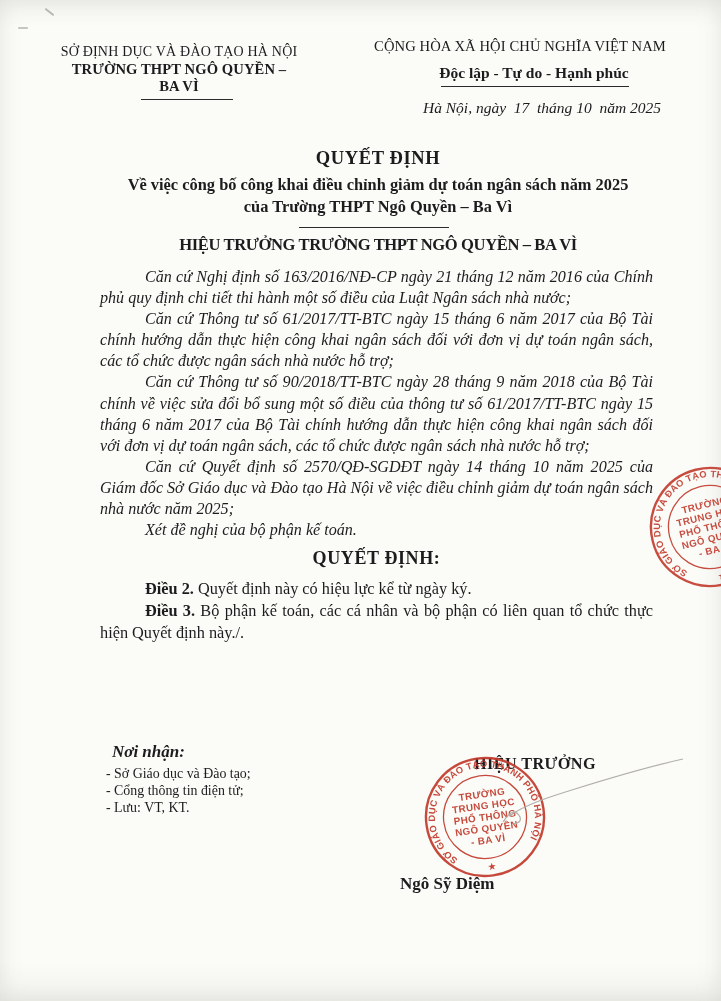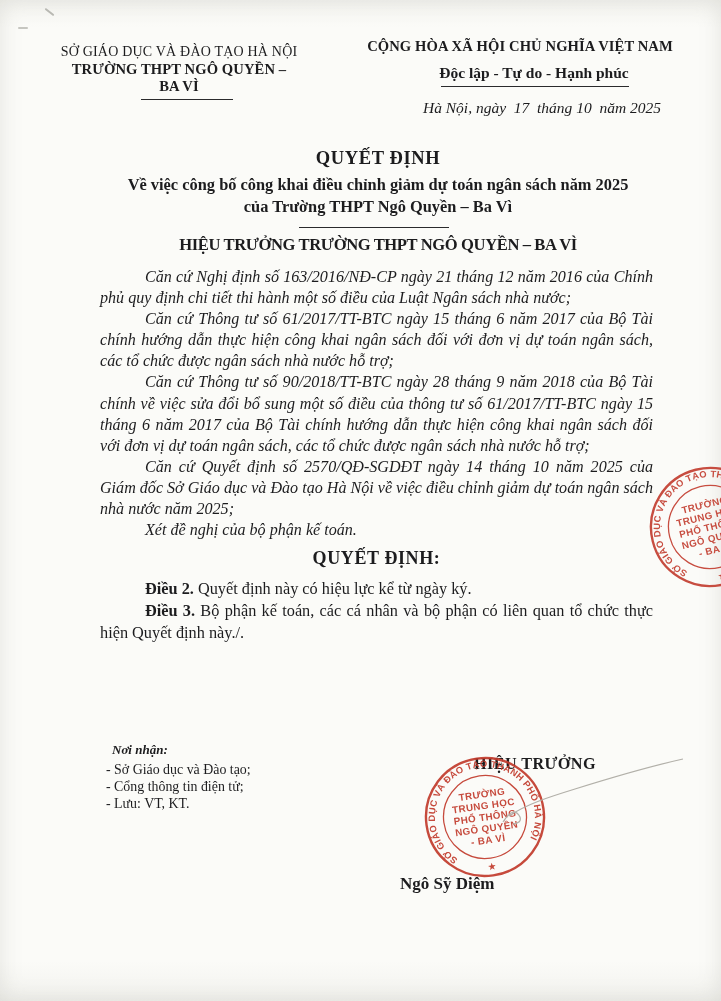--- a/index.html
+++ b/index.html
@@ -9,39 +9,39 @@
     box-shadow:inset 0 0 22px rgba(120,120,110,.18);
     font-family:"Liberation Serif","DejaVu Serif",serif;color:#1c1c1e;
   }
   
   .hdr-left{position:absolute;left:60px;top:44px;width:238px;text-align:center;}
   .hdr-left .l1{font-size:14px;letter-spacing:.2px;}
   .hdr-left .l2{font-size:14.6px;font-weight:bold;margin-top:1px;letter-spacing:.1px;text-align:center;}
   .u-left{width:92px;border-top:1.7px solid #2a2a2c;margin:4px auto 0;transform:translateX(8px);}
   .doc-number{margin-top:14px;font-size:15.5px;white-space:pre;transform:translateX(12px);}
   .hdr-right{position:absolute;left:351px;top:38px;width:338px;text-align:center;}
-  .hdr-right .n1{font-size:14.6px;font-weight:bold;letter-spacing:.1px;}
+  .hdr-right .n1{font-size:14.6px;font-weight:normal;letter-spacing:.1px;}
   .hdr-right .n2{font-size:15.5px;font-weight:bold;margin-top:9px;transform:translateX(14px);}
   .u-right{width:188px;border-top:1.7px solid #2a2a2c;margin:4px auto 0;transform:translateX(15px);}
   .place-date{margin-top:12px;font-style:italic;font-size:15.5px;white-space:pre;transform:translateX(22px);}
   
   .title-block{position:absolute;left:100px;top:148px;width:556px;text-align:center;}
   .t-main{font-size:18.5px;font-weight:bold;letter-spacing:.6px;}
   .t-sub{font-size:16.4px;font-weight:bold;line-height:21.5px;margin-top:5px;}
   .t-sub2{font-size:16.4px;font-weight:bold;line-height:21.5px;}
   .t-rule{width:150px;border-top:1.9px solid #2a2a2c;margin:10px auto 7px;transform:translateX(-4px);}
   .t-issuer{font-size:16.6px;font-weight:bold;letter-spacing:-.4px;}
   
   .body-block{position:absolute;left:100px;top:266px;width:553px;}
   .preamble p{margin:0;text-indent:45px;text-align:justify;font-style:italic;font-size:16.1px;line-height:21.1px;}
   .decision-heading{text-align:center;font-size:18px;font-weight:bold;letter-spacing:.6px;margin:8px 0 9px;}
   .articles p{margin:0;text-indent:45px;text-align:justify;font-size:16.3px;line-height:21.7px;}
   
   .recipients{position:absolute;left:112px;top:742px;}
-  .recipients .label{font-weight:bold;font-style:italic;font-size:13px;margin-bottom:4px;}
+  .recipients .label{font-weight:bold;font-style:italic;font-size:17px;margin-bottom:4px;}
   .recipients .item{font-size:13.9px;line-height:16.8px;margin-left:-6px;}
   .sig-title{position:absolute;left:400px;top:732px;width:270px;text-align:center;font-weight:bold;font-size:16.2px;letter-spacing:.4px;margin-top:23px;}
   .signer-name{position:absolute;left:400px;top:874px;width:230px;text-align:left;font-weight:bold;font-size:17px;}
   .stamp{position:absolute;left:423px;top:755px;width:124px;height:124px;transform:rotate(-8deg);opacity:.92;}
   .edge-stamp{position:absolute;left:648px;top:465px;width:124px;height:124px;transform:rotate(-14deg);opacity:.9;}
   .stamp-font{font-family:"Liberation Sans","DejaVu Sans",sans-serif;}
   .signature-svg{position:absolute;left:495px;top:748px;width:195px;height:80px;}
   
   .artifact{position:absolute;background:#b8b8b2;border-radius:2px;}
   .a1{left:44px;top:11px;width:11px;height:2px;transform:rotate(38deg);}
@@ -49,21 +49,21 @@
 </style>
 </head>
 <body>
 
 <div class="page">
 
   <div class="artifact a1"></div>
   <div class="artifact a2"></div>
 
   <div class="hdr-left">
-    <div class="l1">SỞ GIÁO DỤC VÀ ĐÀO TẠO HÀ NỘI</div>
+    <div class="l1">SỞ ĐỊNH DỤC VÀ ĐÀO TẠO HÀ NỘI</div>
     <div class="l2">TRƯỜNG THPT NGÔ QUYỀN – BA VÌ</div>
     <div class="u-left"></div>
   </div>
 
   <div class="hdr-right">
     <div class="n1">CỘNG HÒA XÃ HỘI CHỦ NGHĨA VIỆT NAM</div>
     <div class="n2">Độc lập - Tự do - Hạnh phúc</div>
     <div class="u-right"></div>
     <div class="place-date">Hà Nội, ngày  17  tháng 10  năm 2025</div>
   </div>

